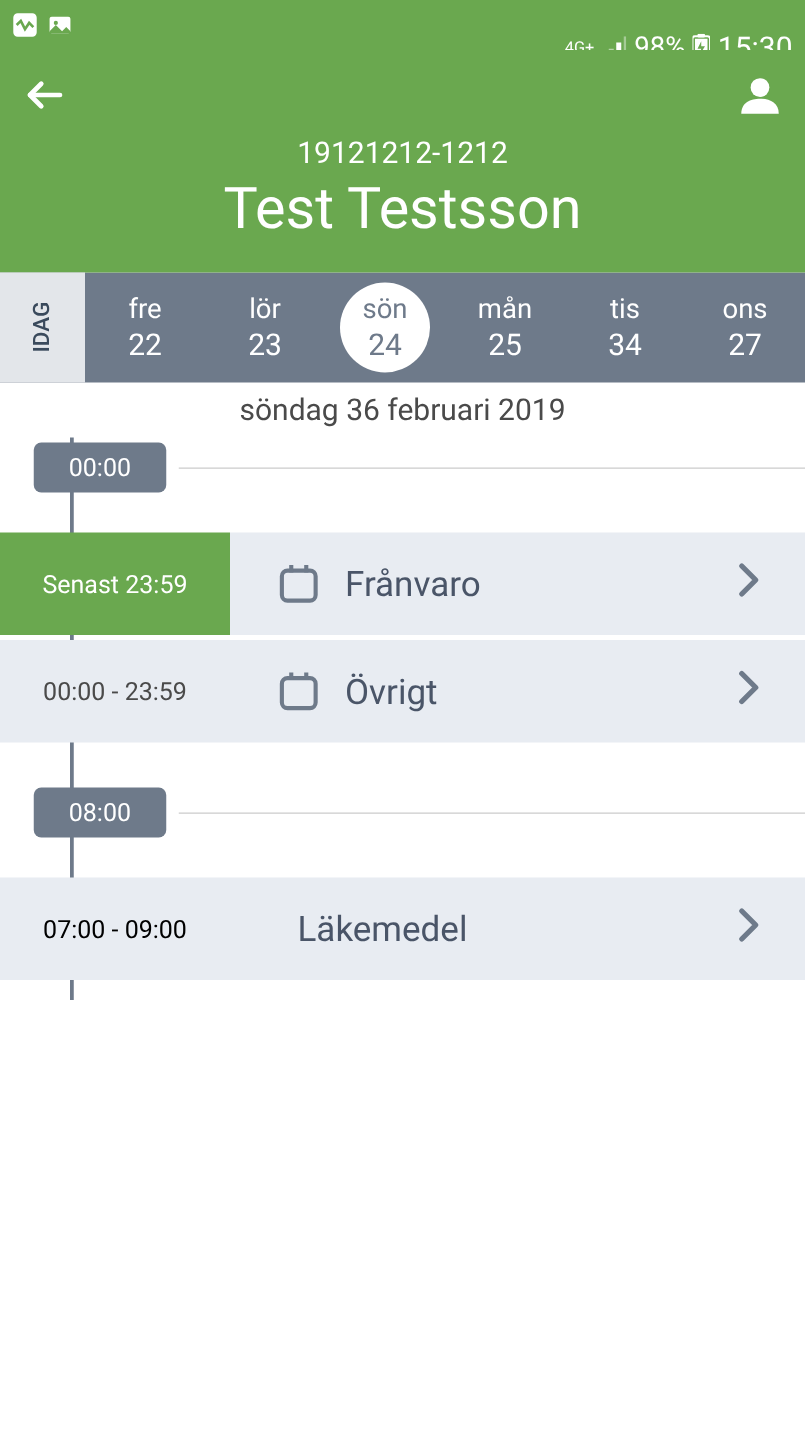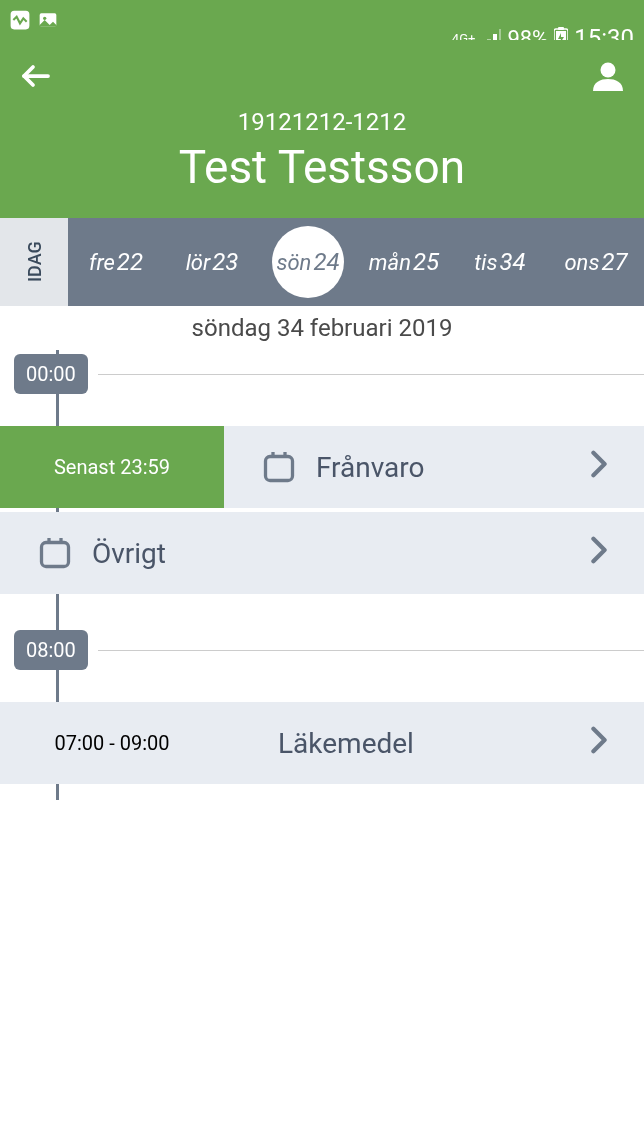--- a/index.html
+++ b/index.html
@@ -105,30 +105,30 @@
       cursor: pointer;
     }
     .days-scroll {
       flex: 1;
       display: flex;
       justify-content: space-around;
       align-items: center;
     }
     .day-item {
       display: flex;
+      flex-direction: column;
       align-items: center;
       color: #fff;
       font-size: 22px;
       gap: 2px;
       cursor: pointer;
       width: 72px;
       height: 72px;
       justify-content: center;
       border-radius: 50%;
-      font-style: italic;
     }
     .day-item.selected {
       background: #fff;
       color: #6e7a8a;
     }
     .day-name {
       font-size: 22px;
     }
     .day-num {
       font-size: 24px;
@@ -158,43 +158,43 @@
     .time-marker {
       position: relative;
       height: 48px;
       display: flex;
       align-items: center;
       z-index: 2;
     }
     .time-badge {
       background: #6e7a8a;
       color: #fff;
-      padding: 8px 12px;
+      padding: 8px 28px;
       border-radius: 6px;
       font-size: 20px;
-      margin-left: 14px;
+      margin-left: 27px;
     }
     .time-hr {
       flex: 1;
       height: 1px;
       background: #ccc;
       margin-left: 10px;
     }
     
     .event-row {
       display: flex;
       align-items: stretch;
       height: 82px;
       position: relative;
       z-index: 2;
       cursor: pointer;
       margin-bottom: 4px;
     }
     .event-time-col {
-      width: 224px;
+      width: 184px;
       display: flex;
       align-items: center;
       justify-content: center;
       font-size: 20px;
     }
     .event-time-col.green {
       background: #6aa84f;
       color: #fff;
     }
     .event-time-col.gray {
@@ -321,21 +321,21 @@
       <span class="day-name">tis</span>
       <span class="day-num">34</span>
     </div>
     <div class="day-item">
       <span class="day-name">ons</span>
       <span class="day-num">27</span>
     </div>
   </div>
 </div>
 
-<div class="date-header">söndag 34 februari 2019</div>
+<div class="date-header">söndag 36 februari 2019</div>
 
 <div class="timeline-container" style="height:450px;">
   <div class="timeline-line"></div>
 
   <div class="time-marker">
     <div class="time-badge">00:00</div>
     <div class="time-hr"></div>
   </div>
 
   <div class="gap-row"></div>
@@ -353,20 +353,21 @@
       <span class="event-title">Frånvaro</span>
       <span class="chevron">
         <svg width="18" height="28" viewBox="0 0 12 20" fill="none" stroke="#6e7a8a" stroke-width="3" stroke-linecap="round" stroke-linejoin="round">
             <polyline points="2 2 10 10 2 18"></polyline>
           </svg>
       </span>
     </div>
   </div>
 
   <div class="event-row">
+    <div class="event-time-col gray">00:00 - 23:59</div>
     <div class="event-content light">
       <span class="event-icon">
         <svg width="36" height="36" viewBox="0 0 24 24" fill="none" stroke="#6e7a8a" stroke-width="2.2">
             <rect x="3" y="5" width="18" height="16" rx="3"></rect>
             <line x1="8" y1="2" x2="8" y2="6"></line>
             <line x1="16" y1="2" x2="16" y2="6"></line>
           </svg>
       </span>
       <span class="event-title">Övrigt</span>
       <span class="chevron">

